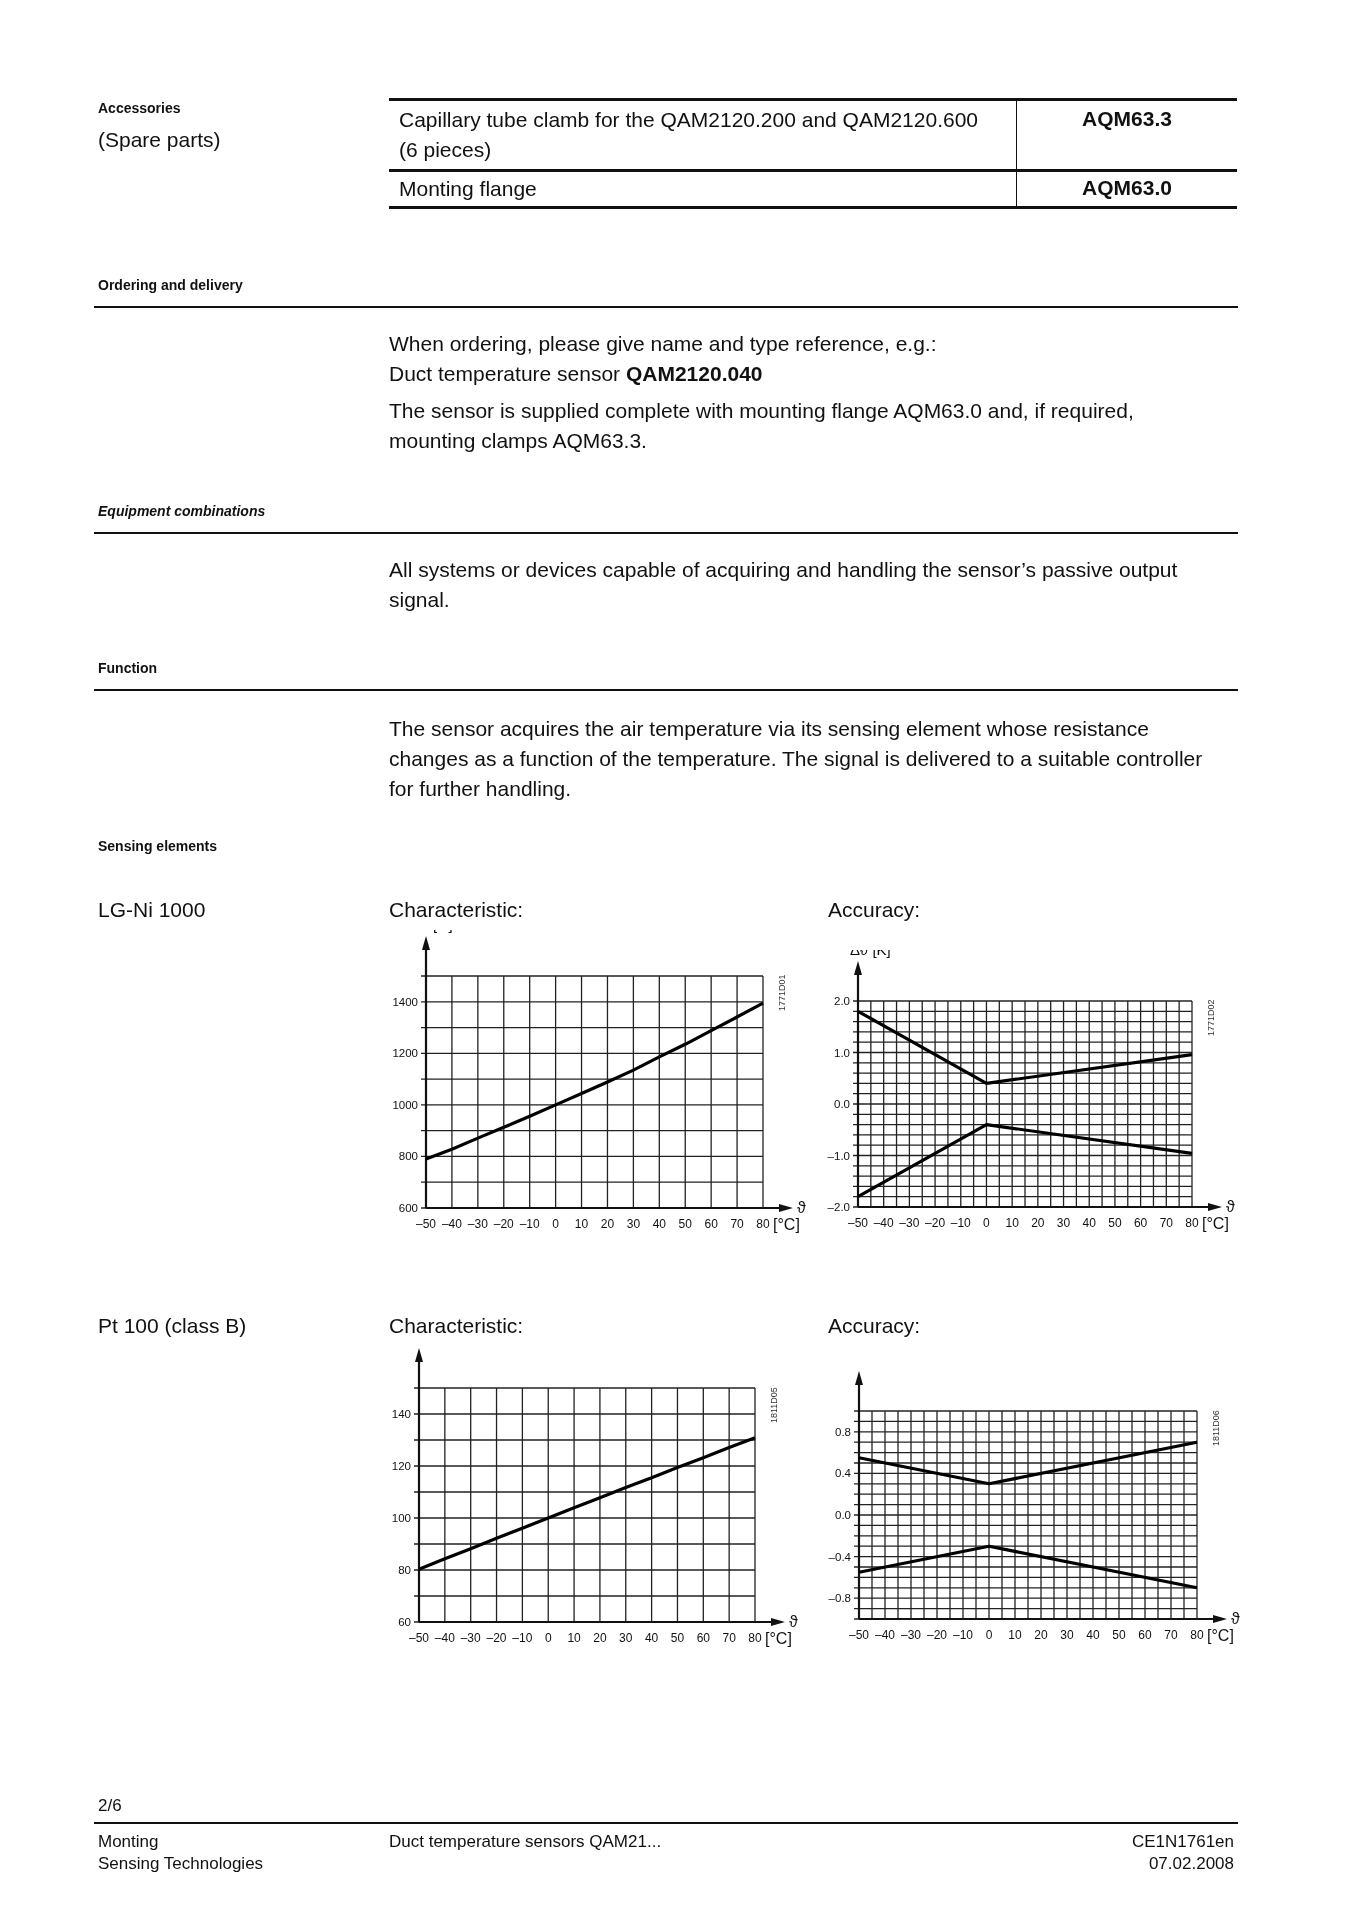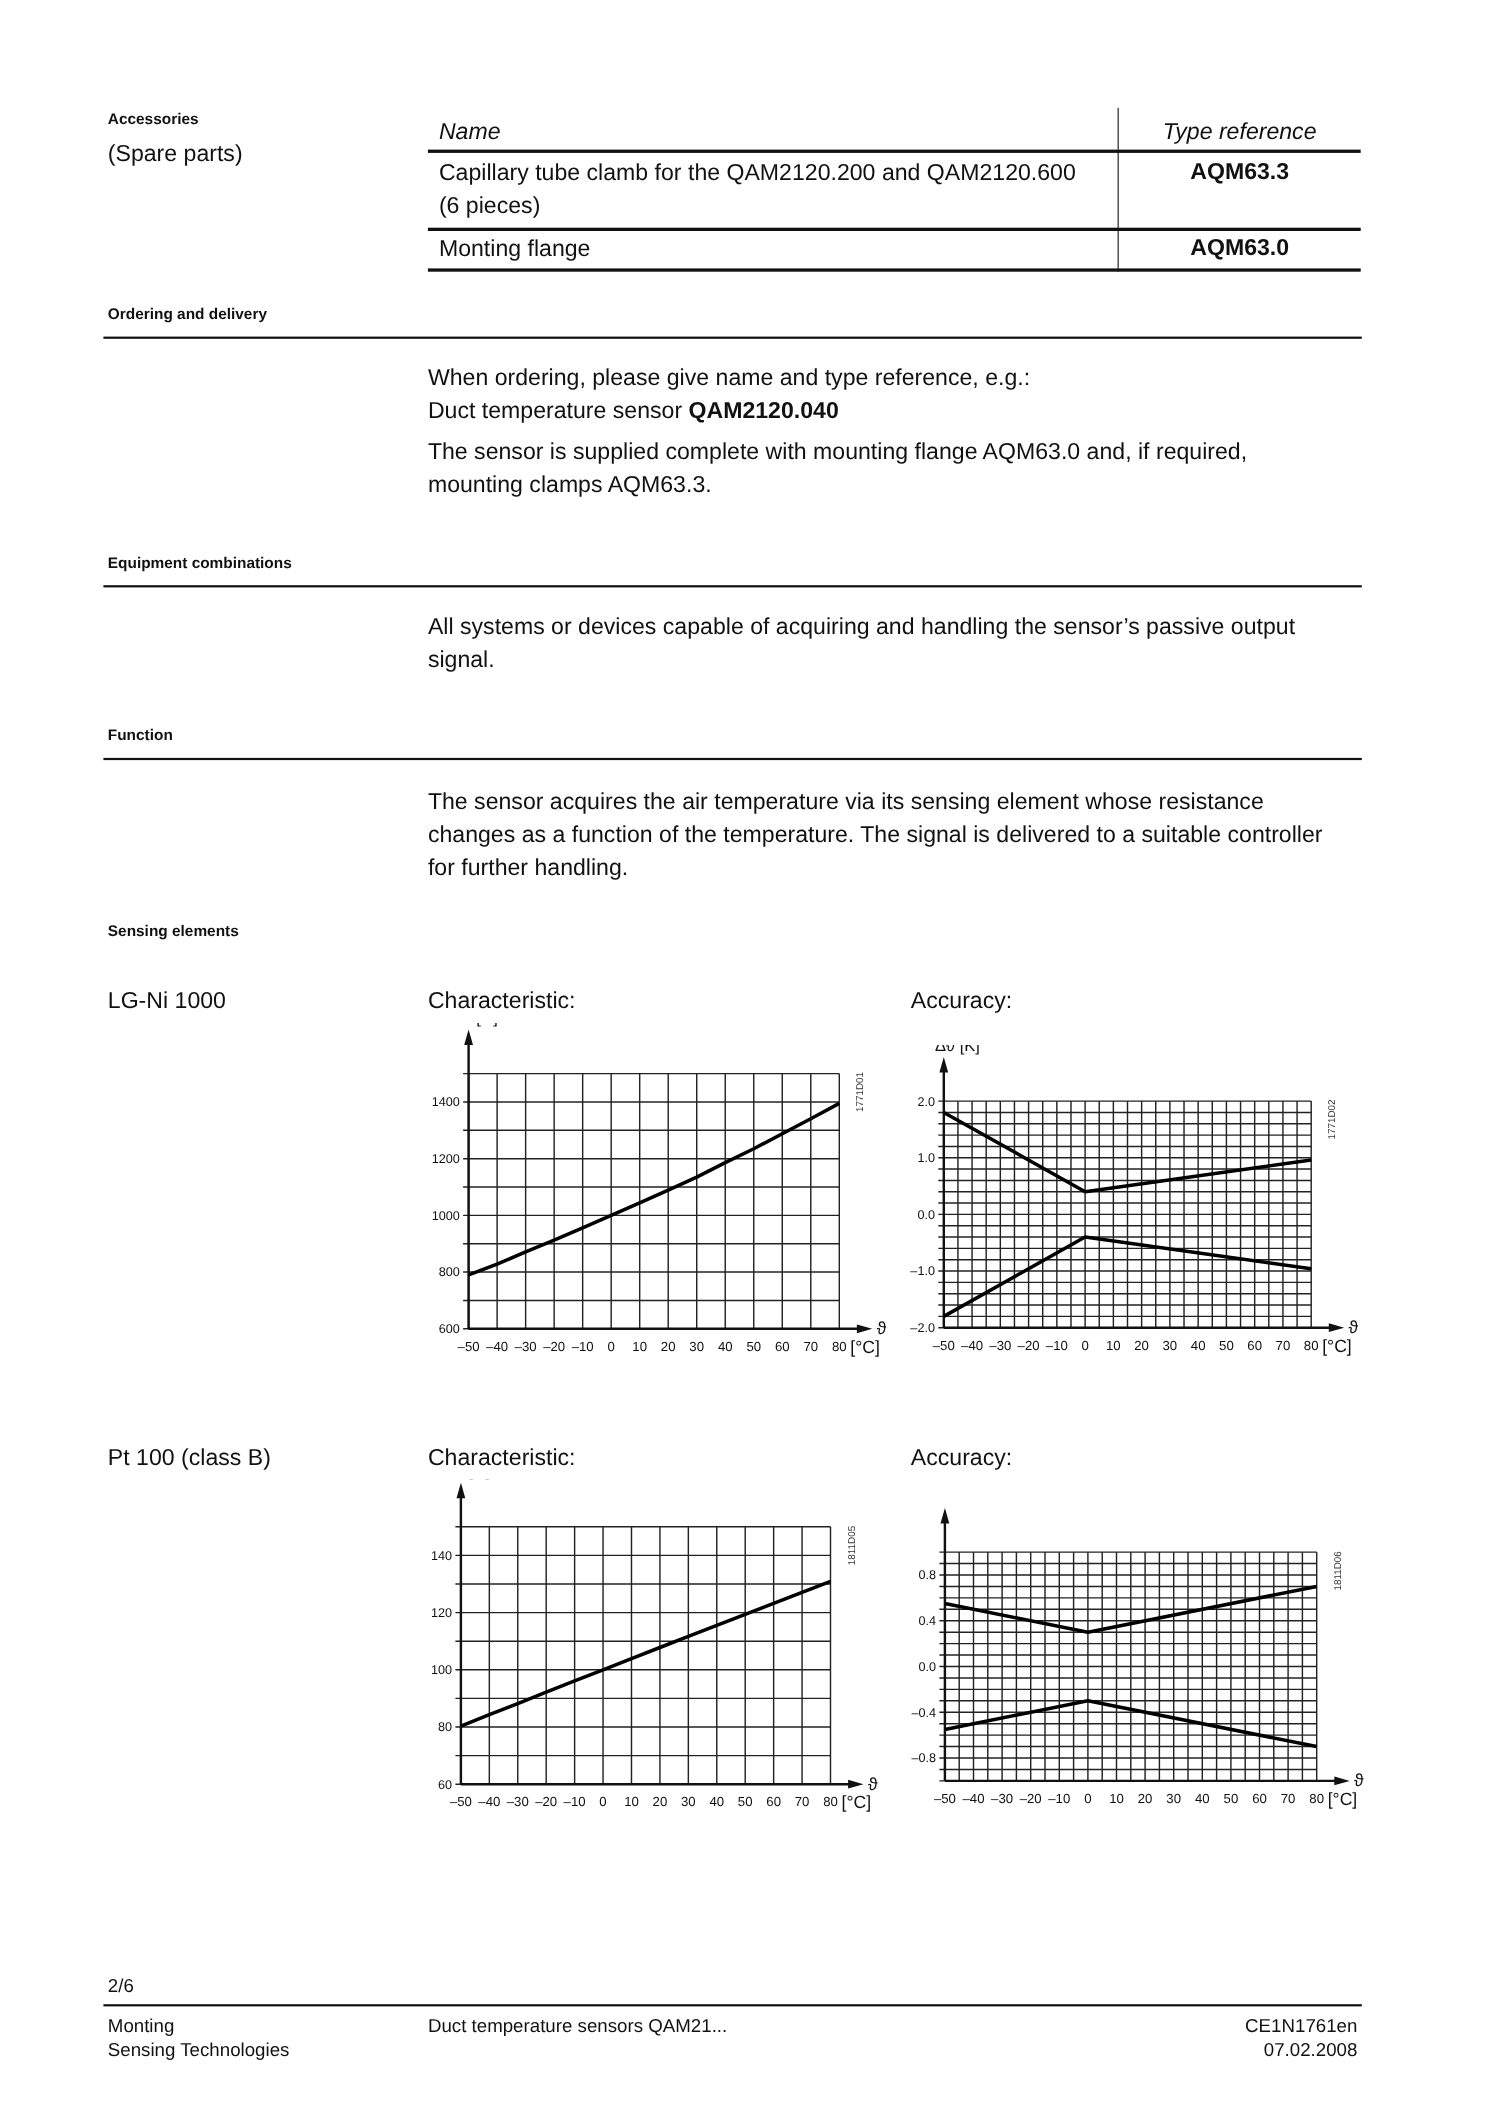--- a/index.html
+++ b/index.html
@@ -21,24 +21,20 @@
   .footer { font-size:17px; line-height:22px; }
 </style>
 </head>
 <body>
 
 <div class="abs h-bold" style="left:98px;top:100px;">Accessories</div>
 <div class="abs txt" style="left:98px;top:125px;">(Spare parts)</div>
 
 <table class="acc">
   <tbody>
-      <tr>
-    <th>Name</th>
-    <th class="tr">Type reference</th>
-  </tr>
   <tr class="r">
     <td class="name">
       <div>Capillary tube clamb for the QAM2120.200 and QAM2120.600</div>
       <div>(6 pieces)</div>
     </td>
     <td class="ref" style="padding-top:6px;">AQM63.3</td>
   </tr>
   <tr class="r last">
     <td class="name" style="padding-top:2px;padding-bottom:2px;">Monting flange</td>
     <td class="ref" style="padding-top:4px;">AQM63.0</td>
@@ -48,21 +44,21 @@
 
 <div class="abs h-bold" style="left:98px;top:277px;">Ordering and delivery</div>
 <div class="rule" style="left:94px;top:306px;width:1144px;"></div>
 <div class="abs txt" style="left:389px;top:329px;">When ordering, please give name and type reference, e.g.:</div>
 <div class="abs txt" style="left:389px;top:359px;">
   <span>Duct temperature sensor </span><b>QAM2120.040</b>
 </div>
 <div class="abs txt" style="left:389px;top:396px;">The sensor is supplied complete with mounting flange AQM63.0 and, if required,</div>
 <div class="abs txt" style="left:389px;top:426px;">mounting clamps AQM63.3.</div>
 
-<div class="abs h-bold" style="left:98px;top:503px;">Equipment combinations</div>
+<div class="abs h-bold" style="left:98px;top:503px;font-style:italic;">Equipment combinations</div>
 <div class="rule" style="left:94px;top:532px;width:1144px;"></div>
 <div class="abs txt" style="left:389px;top:555px;">All systems or devices capable of acquiring and handling the sensor’s passive output</div>
 <div class="abs txt" style="left:389px;top:585px;">signal.</div>
 
 <div class="abs h-bold" style="left:98px;top:660px;">Function</div>
 <div class="rule" style="left:94px;top:689px;width:1144px;"></div>
 <div class="abs txt" style="left:389px;top:714px;">The sensor acquires the air temperature via its sensing element whose resistance</div>
 <div class="abs txt" style="left:389px;top:744px;">changes as a function of the temperature. The signal is delivered to a suitable controller</div>
 <div class="abs txt" style="left:389px;top:774px;">for further handling.</div>
 

